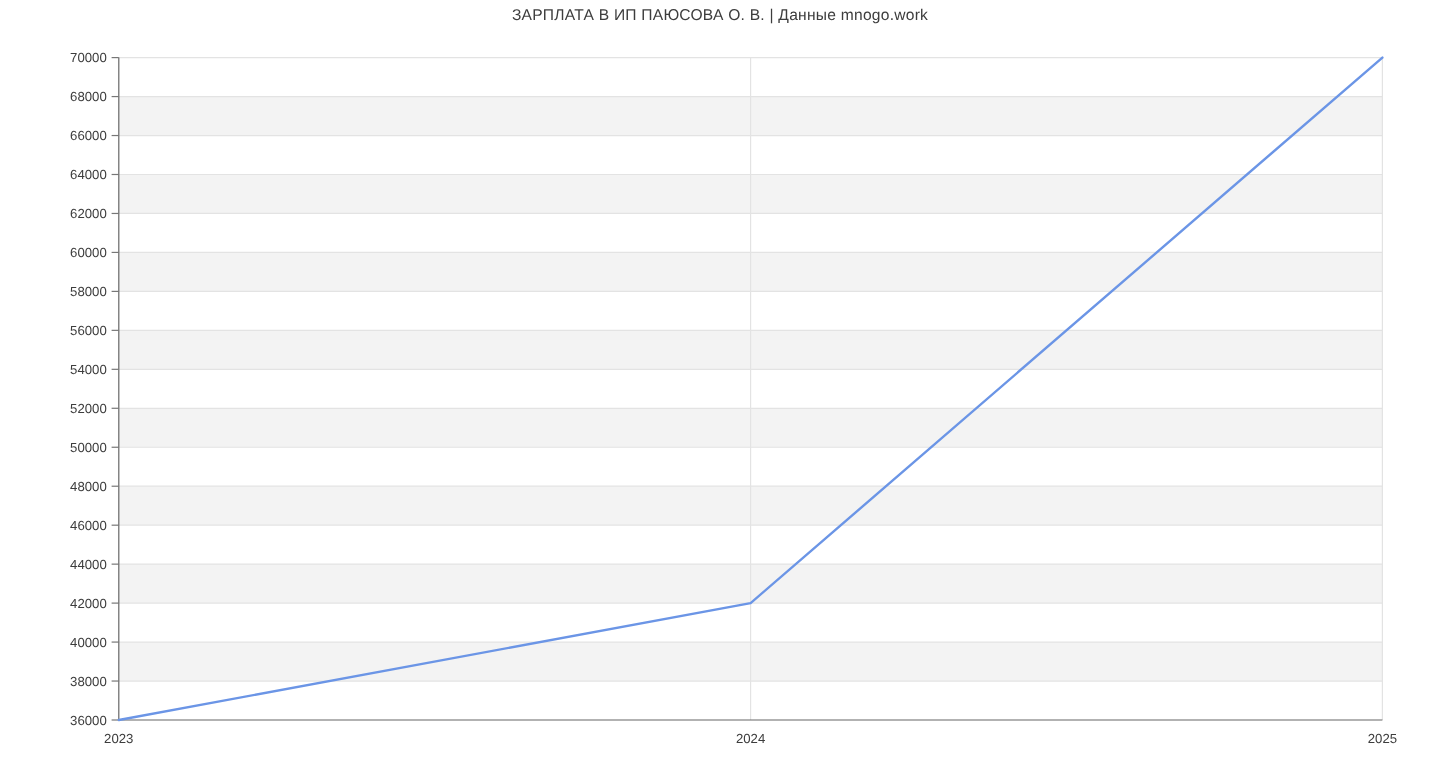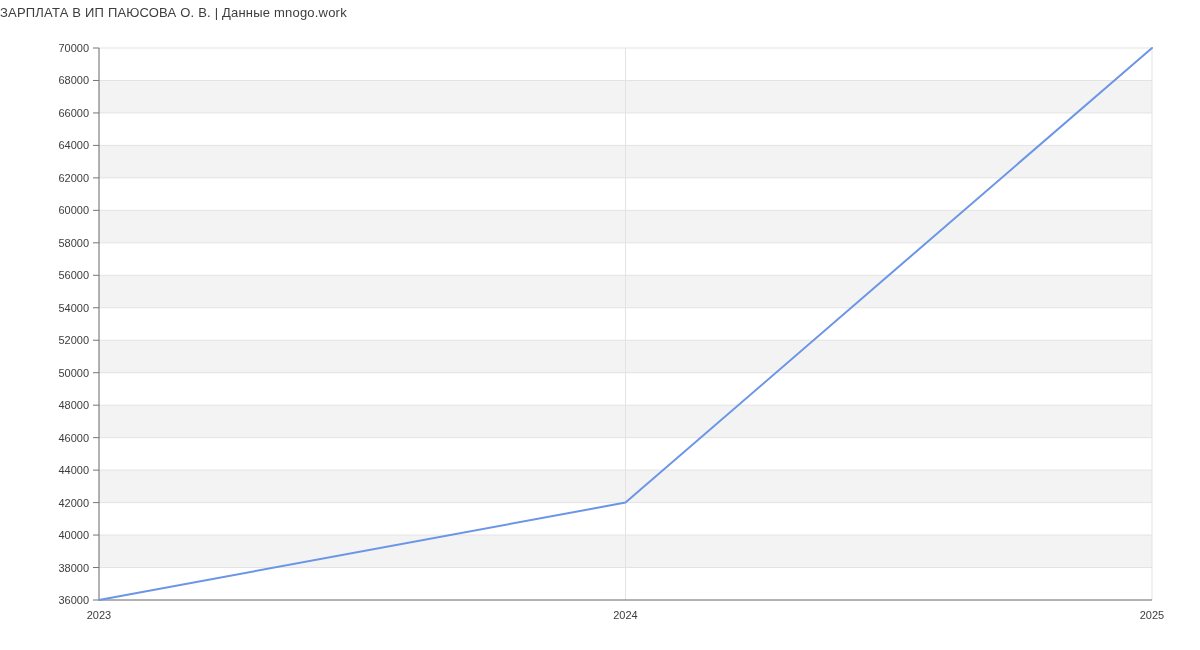--- a/index.html
+++ b/index.html
@@ -13,20 +13,21 @@
     width: 1200px;
     height: 650px;
     background: #ffffff;
     overflow: hidden;
   }
   .chart-title {
     position: absolute;
     top: 5px;
     left: 0;
     width: 1200px;
+    text-align: center;
     font-size: 13px;
     color: #3d3d3d;
     letter-spacing: 0.2px;
   }
   svg text {
     font-family: "Liberation Sans", "DejaVu Sans", sans-serif;
     font-size: 11px;
     fill: #3d3d3d;
   }
 </style>

